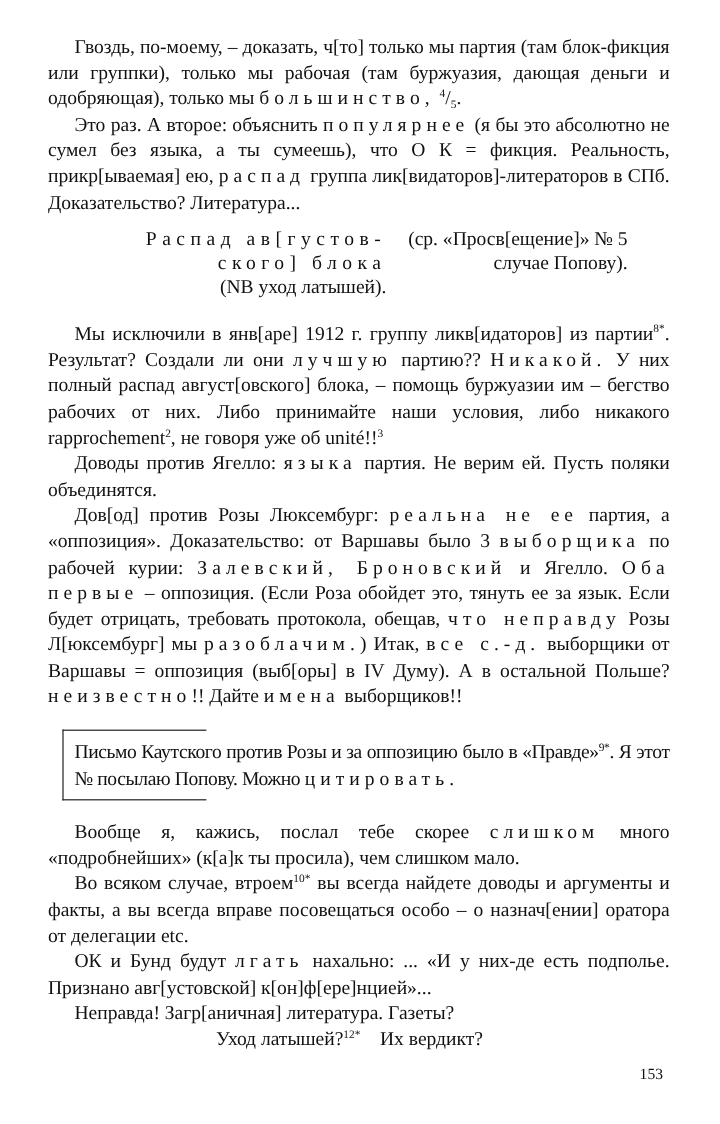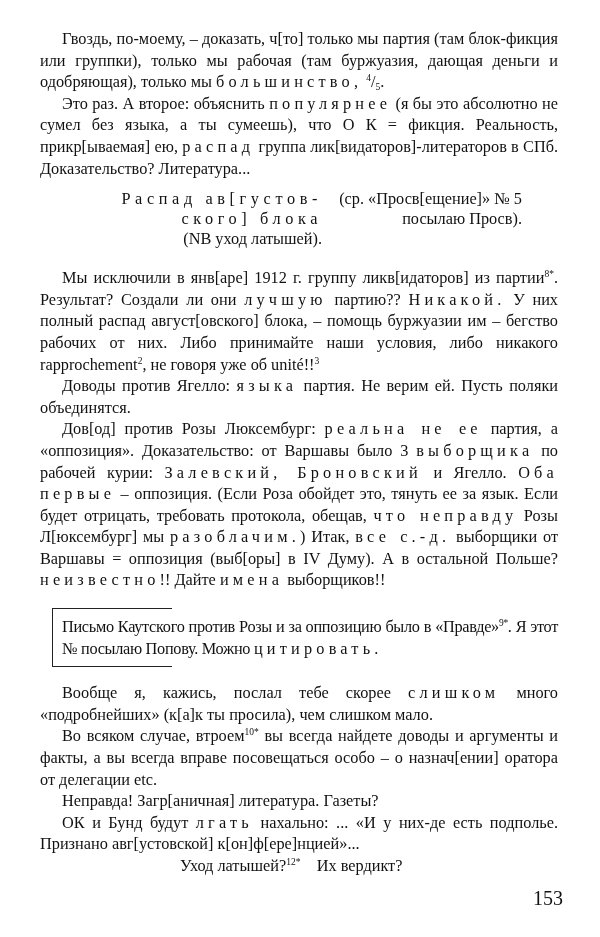--- a/index.html
+++ b/index.html
@@ -29,20 +29,21 @@
       text-align-last: left;
     }
     .indent { text-indent: 22px; }
     .sp { letter-spacing: 4.2px; }
     .sup { font-size: 9.5px; vertical-align: 6px; line-height: 0; }
     .sub { font-size: 9.5px; vertical-align: -3px; line-height: 0; }
     .frac-num { font-size: 9.5px; vertical-align: 6px; line-height: 0; }
 
     .split {
       display: flex;
+      justify-content: space-between;
       margin: 10px 0 18px 0;
       font-size: 16.3px;
       line-height: 20px;
     }
     .split .left {
       margin-left: 77px;
       width: 205px;
       text-align: right;
     }
     .split .left .sp { letter-spacing: 4.6px; }
@@ -79,41 +80,41 @@
 
     .center-line {
       text-align: left;
       padding-left: 140px;
     }
 
     .page-number {
       position: absolute;
       left: 533px;
       top: 887px;
-      font-size: 20px;
+      font-size: 13px;
     }
   </style>
 </head>
 <body>
 
 <div class="page">
 
   <p class="indent"><span>Гвоздь, по-моему, – доказать, ч[то] только мы партия (там блок-фикция или группки), только мы рабочая (там буржуазия, дающая деньги и одобряющая), только мы </span><span class="sp">большинство,</span> <span class="frac-num">4</span><span>/</span><span class="sub">5</span><span>.</span></p>
 
   <p class="indent"><span>Это раз. А второе: объяснить </span><span class="sp">популярнее</span><span> (я бы это абсолютно не сумел без языка, а ты сумеешь), что О К = фикция. Реальность, прикр[ываемая] ею, </span><span class="sp">распад</span><span> группа лик[видаторов]-литераторов в СПб. Доказательство? Литература...</span></p>
 
   <div class="split">
     <div class="left">
       <div class="sp">Распад ав[густов-</div>
       <div class="sp">ского] блока</div>
       <div>(NB уход латышей).</div>
     </div>
     <div class="right">
       <div>(ср. «Просв[ещение]» № 5</div>
-      <div>посылаю Просв).</div>
+      <div>случае Попову).</div>
     </div>
   </div>
 
 
   <p class="indent"><span>Мы исключили в янв[аре] 1912 г. группу ликв[идаторов] из партии</span><span class="sup">8*</span><span>. Результат? Создали ли они </span><span class="sp">лучшую</span><span> партию?? </span><span class="sp">Никакой.</span><span> У них полный распад август[овского] блока, – помощь буржуазии им – бегство рабочих от них. Либо принимайте наши условия, либо никакого rapprochement</span><span class="sup">2</span><span>, не говоря уже об unité!!</span><span class="sup">3</span></p>
 
   <p class="indent"><span>Доводы против Ягелло: </span><span class="sp">языка</span><span> партия. Не верим ей. Пусть поляки объединятся.</span></p>
 
   <p class="indent"><span>Дов[од] против Розы Люксембург: </span><span class="sp">реальна не ее</span><span> партия, а «оппозиция». Доказательство: от Варшавы было 3 </span><span class="sp">выборщика</span><span> по рабочей курии: </span><span class="sp">Залевский, Броновский</span><span> и Ягелло. </span><span class="sp">Оба первые</span><span> – оппозиция. (Если Роза обойдет это, тянуть ее за язык. Если будет отрицать, требовать протокола, обещав, </span><span class="sp">что неправду</span><span> Розы Л[юксембург] мы </span><span class="sp">разоблачим.</span><span>) Итак, </span><span class="sp">все с.-д.</span><span> выборщики от Варшавы = оппозиция (выб[оры] в IV Думу). А в остальной Польше? </span><span class="sp">неизвестно</span><span>!! Дайте </span><span class="sp">имена</span><span> выборщиков!!</span></p>
 
@@ -121,21 +122,21 @@
     <div class="bl"></div>
     <div class="bt"></div>
     <div class="bb"></div>
     <p><span>Письмо Каутского против Розы и за оппозицию было в «Правде»</span><span class="sup">9*</span><span>. Я этот № посылаю Попову. Можно </span><span class="sp">цитировать.</span></p>
   </div>
 
   <p class="indent"><span>Вообще я, кажись, послал тебе скорее </span><span class="sp">слишком</span><span> много «подробнейших» (к[а]к ты просила), чем слишком мало.</span></p>
 
   <p class="indent"><span>Во всяком случае, втроем</span><span class="sup">10*</span><span> вы всегда найдете доводы и аргументы и факты, а вы всегда вправе посовещаться особо – о назнач[ении] оратора от делегации etc.</span></p>
 
+  <p class="indent"><span>ОК и Бунд будут </span><span class="sp">лгать</span><span> нахально: ... «И у них-де есть подполье. Признано авг[устовской] к[он]ф[ере]нцией»...</span></p>
+
   <p class="indent"><span>Неправда! Загр[аничная] литература. Газеты?</span></p>
-
-  <p class="indent"><span>ОК и Бунд будут </span><span class="sp">лгать</span><span> нахально: ... «И у них-де есть подполье. Признано авг[устовской] к[он]ф[ере]нцией»...</span></p>
 
   <p class="center-line" style="white-space: pre;"><span>Уход латышей?</span><span class="sup">12*</span><span>    Их вердикт?</span></p>
 
 </div>
 
 <div class="page-number">153</div>
 
 </body></html>

